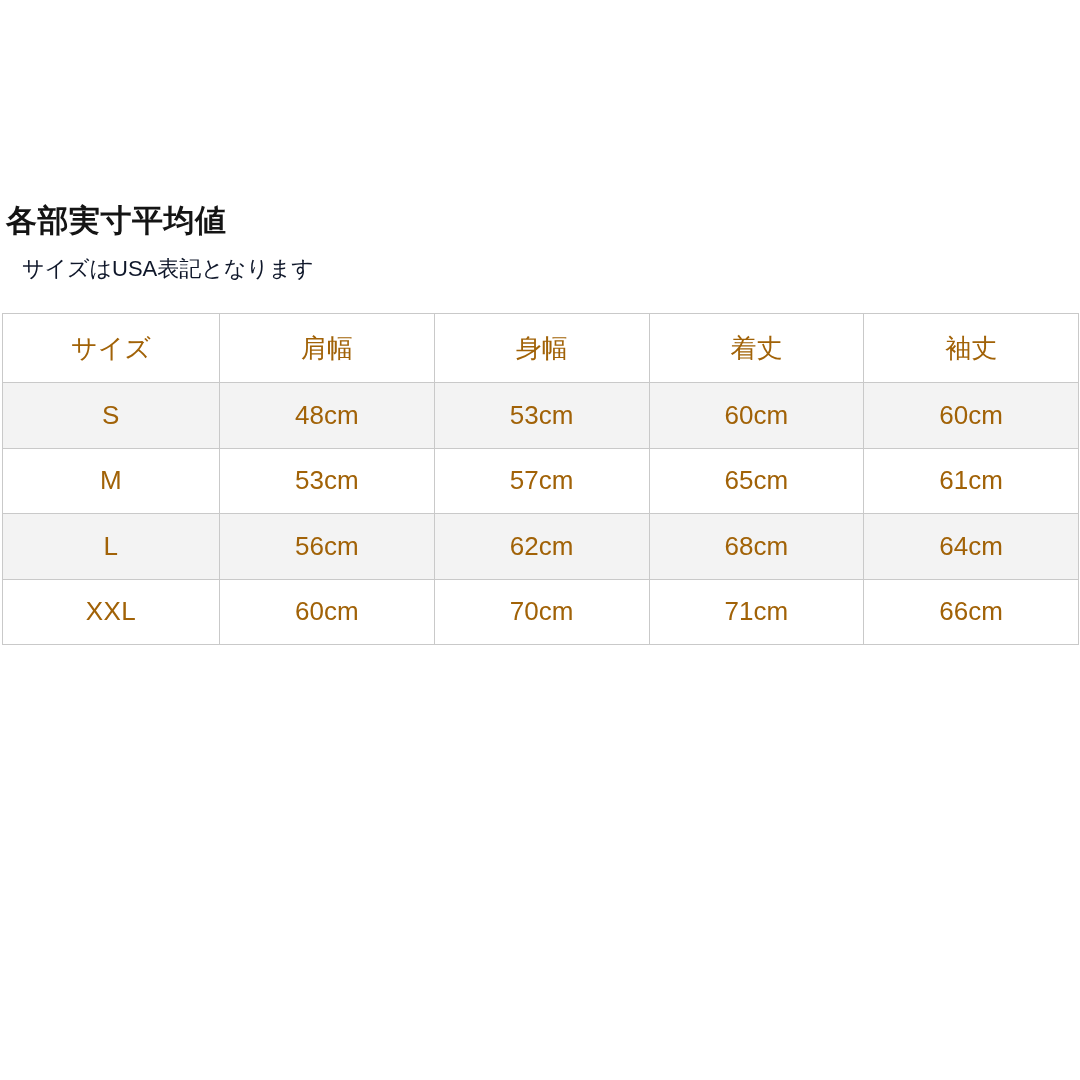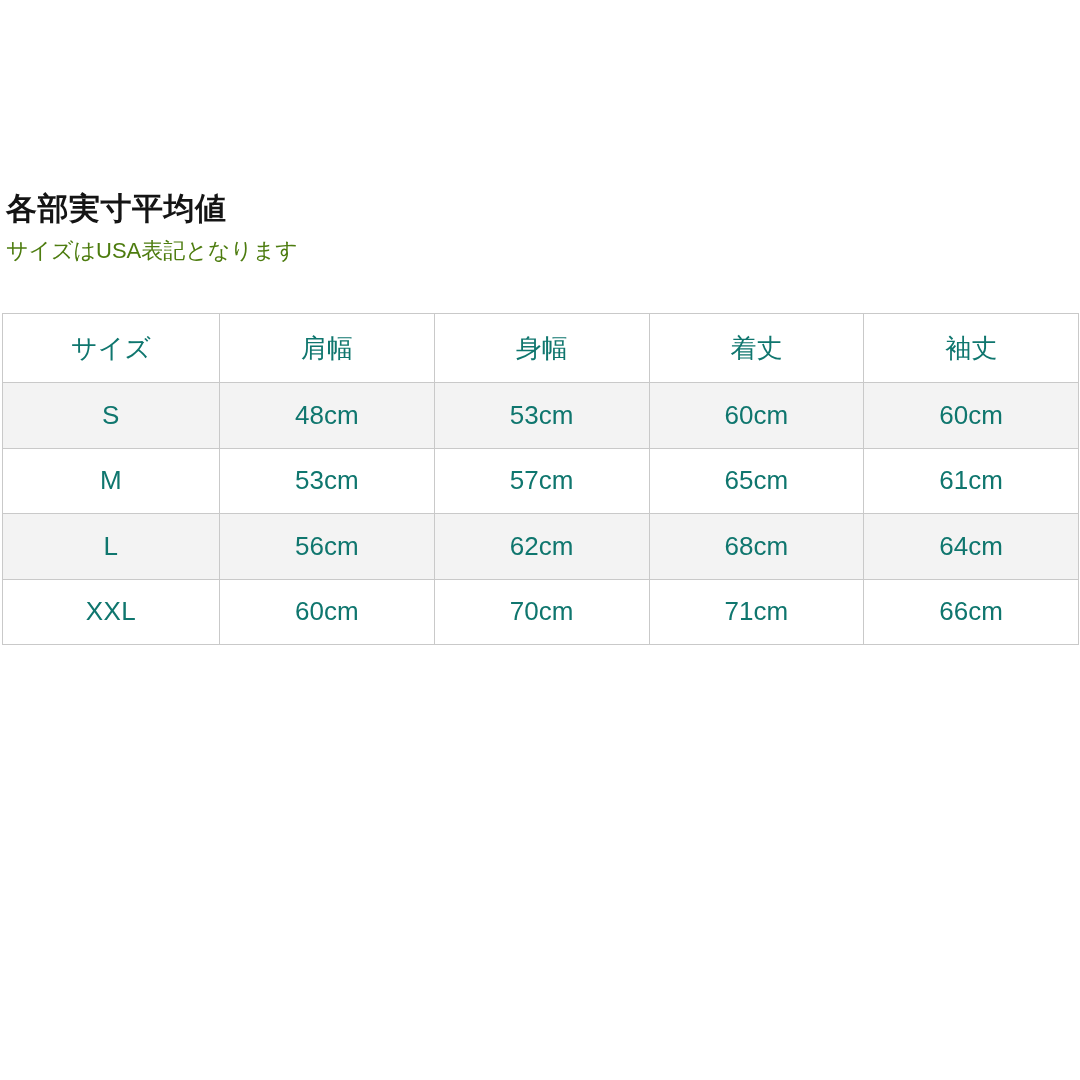--- a/index.html
+++ b/index.html
@@ -25,49 +25,49 @@
     left: 6px;
     top: 186px;
     width: 1068px;
   }
   .title {
     font-size: 31px;
     font-weight: bold;
     letter-spacing: 0.5px;
     color: #141414;
     line-height: 1.2;
-    margin: 4px 0 10px 0;
+    margin: 16px 0 10px 0;
   }
   .subtitle {
     font-size: 22px;
     font-weight: normal;
-    color: #4d7c0f;
+    color: #0f172a;
     line-height: 1.3;
-    margin: 0;
+    margin: 16px;
   }
   .table-wrap {
     position: absolute;
     left: 2px;
     top: 313px;
     width: 1076px;
   }
   table.size-table {
     border-collapse: collapse;
     width: 1076px;
     table-layout: fixed;
   }
   table.size-table col.c-size { width: 217px; }
   table.size-table col.c-rest { width: 214.75px; }
   table.size-table th,
   table.size-table td {
     border: 1px solid #c9c9c9;
     text-align: center;
     vertical-align: middle;
     font-weight: normal;
-    color: #0f766e;
+    color: #a16207;
   }
   table.size-table thead th {
     height: 66px;
     font-size: 26px;
     background: #ffffff;
   }
   table.size-table tbody td {
     height: 62.5px;
     font-size: 26px;
   }

